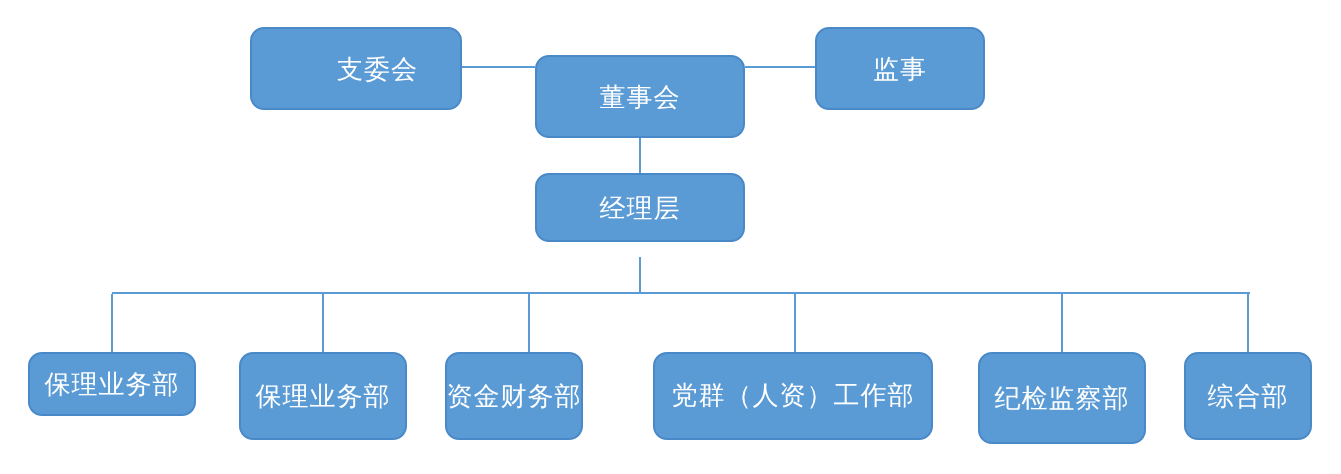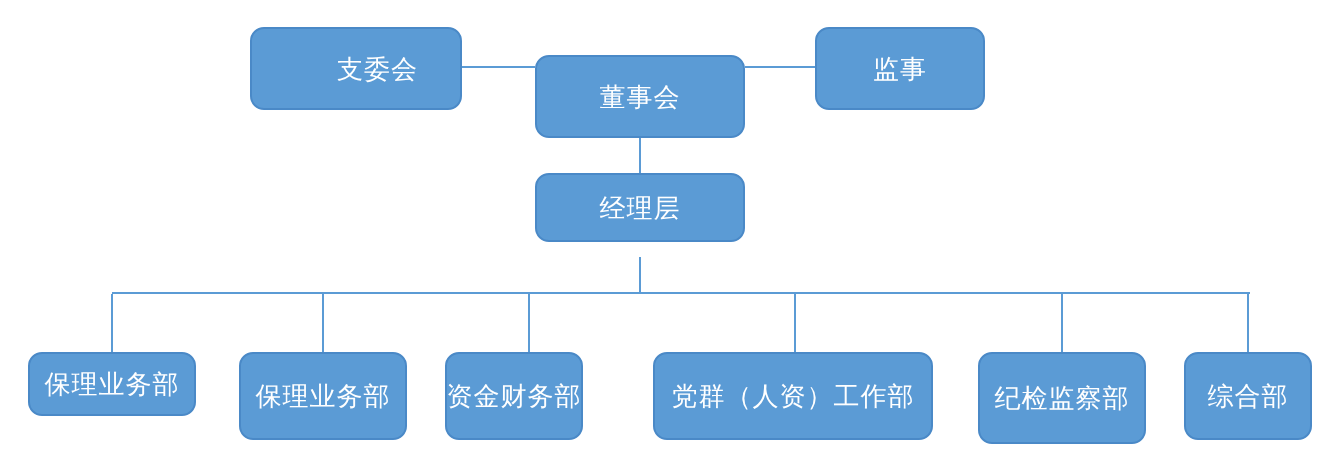--- a/index.html
+++ b/index.html
@@ -38,21 +38,21 @@
   
   .n-zhiweihui   { left: 250px; top: 27px;  width: 212px; height: 83px; padding-left: 43px; }
   .n-dongshihui  { left: 535px; top: 27px;  width: 210px; height: 83px; margin-top: 28px; }
   .n-jianshi     { left: 815px; top: 27px;  width: 170px; height: 83px; }
   
   .n-jinglic     { left: 535px; top: 173px; width: 210px; height: 69px; }
   
   .n-dept-0 { left: 28px;   top: 352px; width: 168px; height: 64px; }
   .n-dept-1 { left: 239px;  top: 352px; width: 168px; height: 88px; }
   .n-dept-2 { left: 445px;  top: 352px; width: 138px; height: 88px; }
-  .n-dept-3 { left: 653px;  top: 352px; width: 280px; height: 88px; }
+  .n-dept-3 { left: 653px;  top: 352px; width: 280px; height: 88px; font-family: Liberation Serif, serif; }
   .n-dept-4 { left: 978px;  top: 352px; width: 168px; height: 92px; }
   .n-dept-5 { left: 1184px; top: 352px; width: 128px; height: 88px; }
   
   .l-h1   { left: 462px;  top: 66px;  width: 73px;   height: 2px; }
   .l-h2   { left: 745px;  top: 66px;  width: 70px;   height: 2px; }
   .l-v1   { left: 639px;  top: 110px; width: 2px;    height: 63px; }
   .l-v2   { left: 639px;  top: 257px; width: 2px;    height: 36px; }
   .l-rail { left: 112px;  top: 292px; width: 1138px; height: 2px; }
   .l-d0 { left: 111px;  top: 294px; width: 2px; height: 58px; }
   .l-d1 { left: 322px;  top: 294px; width: 2px; height: 58px; }

